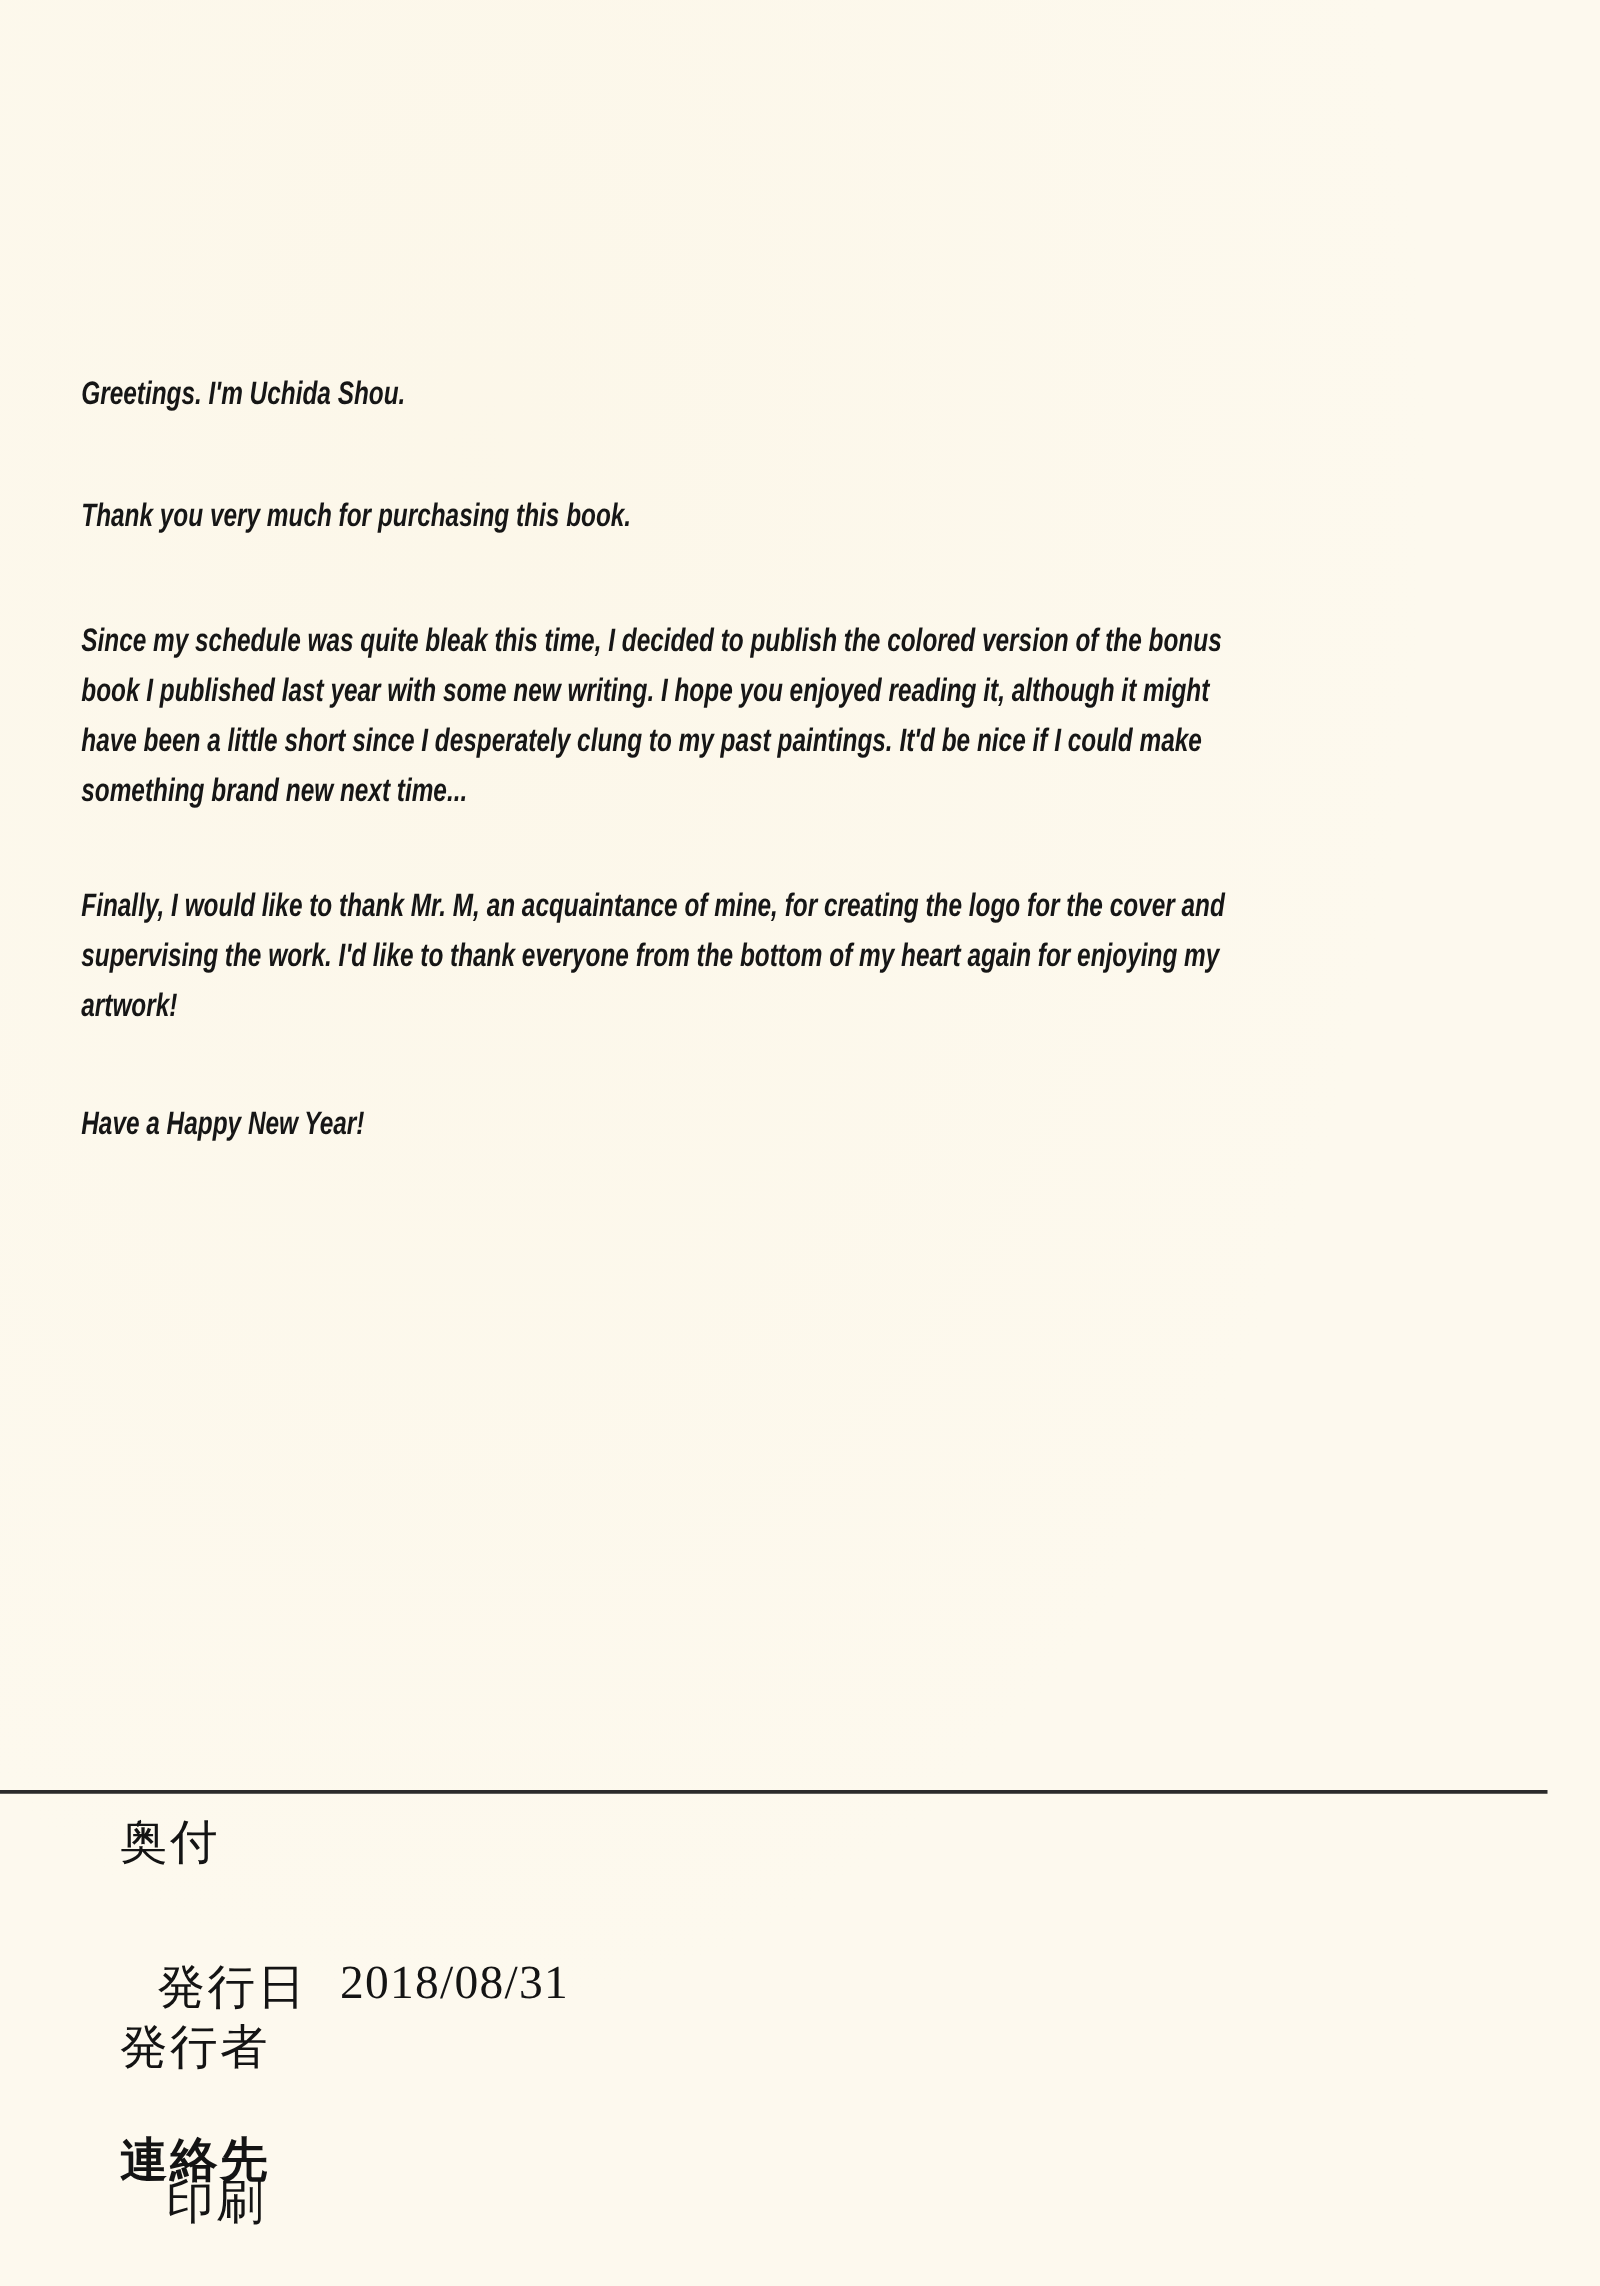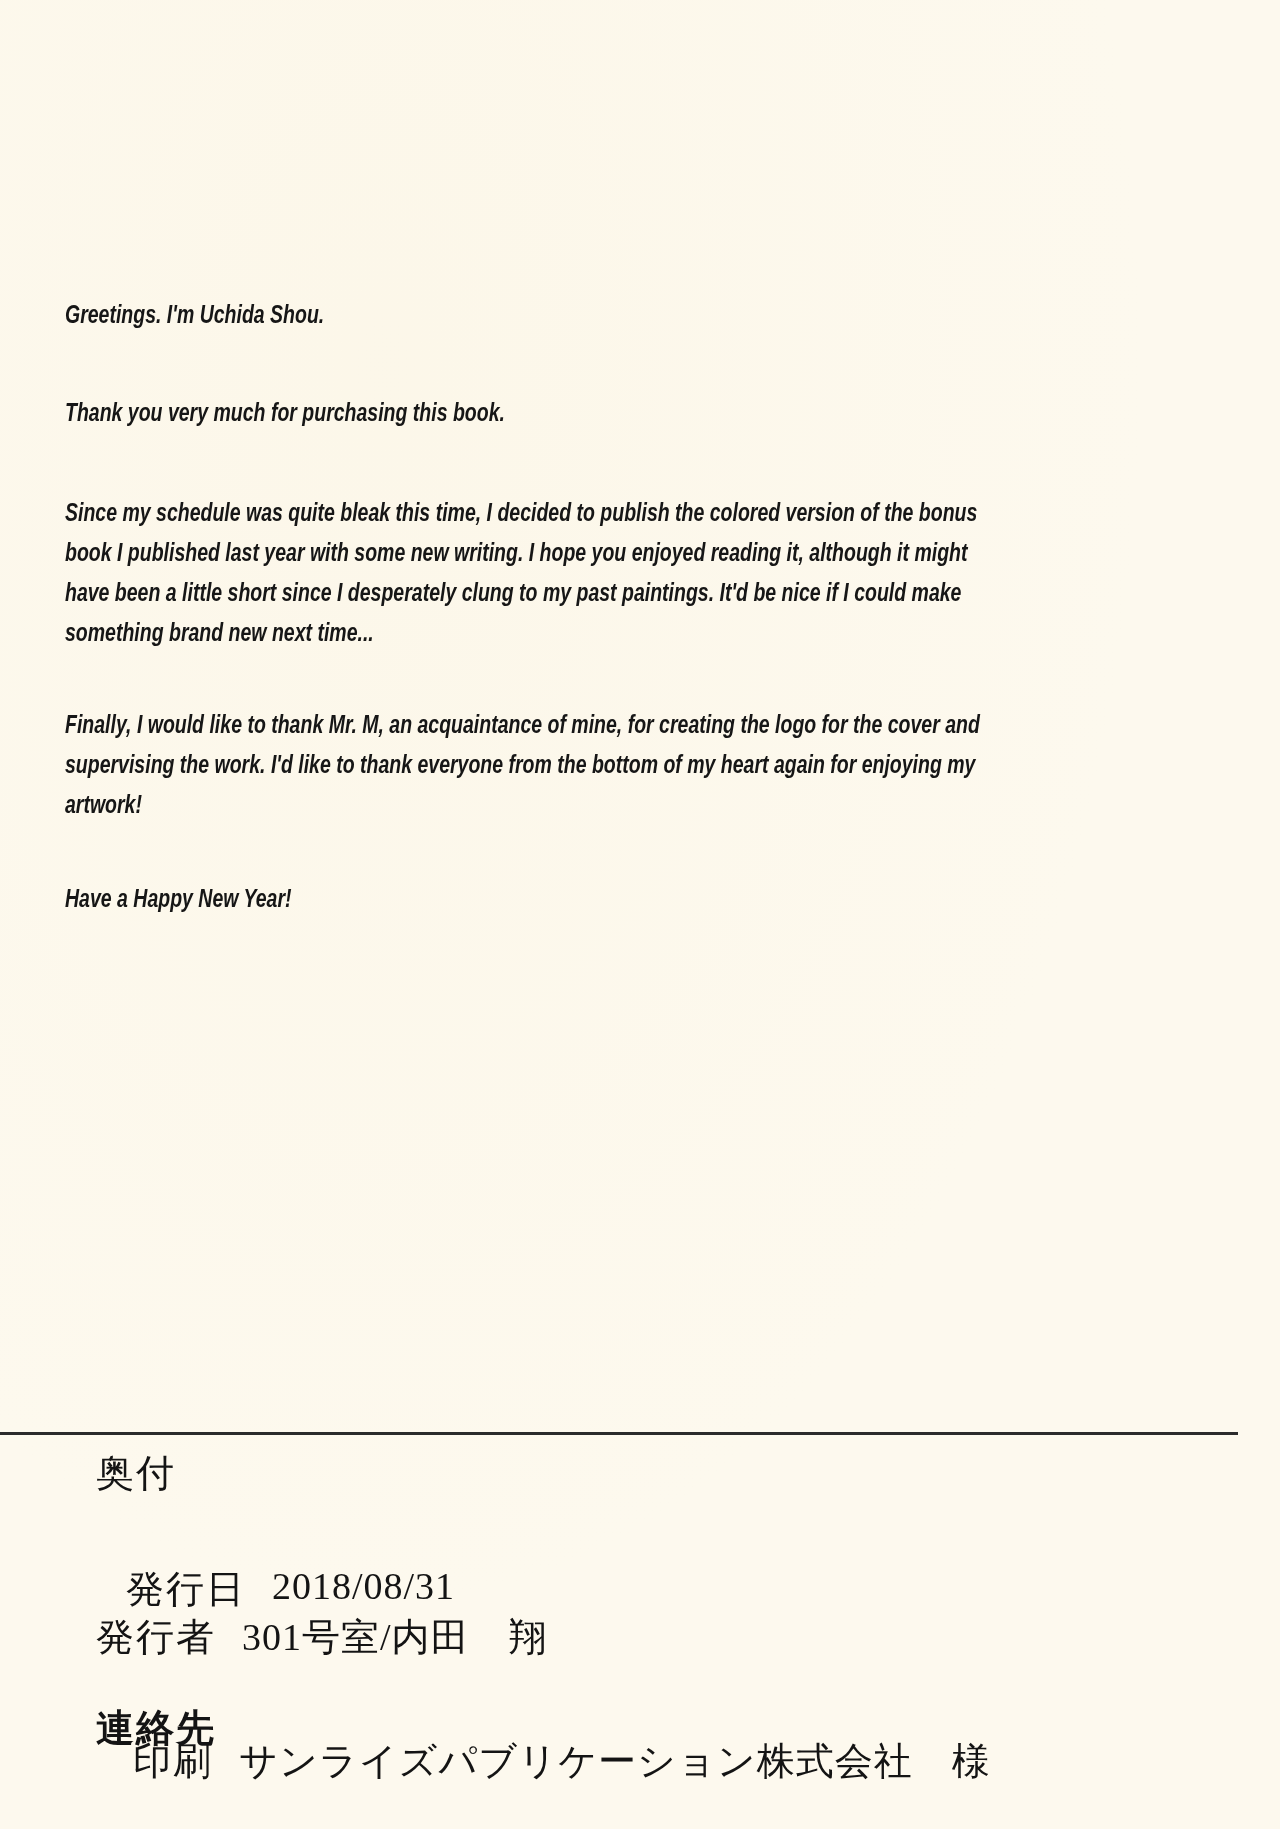--- a/index.html
+++ b/index.html
@@ -114,27 +114,25 @@
       <span class="col-label">奥付</span>
     </div>
 
     <div class="col-row" id="col-date">
       <span class="col-label">発行日</span>
       <span class="col-value">2018/08/31</span>
     </div>
 
     <div class="col-row" id="col-pub">
       <span class="col-label">発行者</span>
-      <span class="col-value">301号室/内田　翔</span>
     </div>
 
     <div class="col-row" id="col-contact">
       <span class="col-label">連絡先</span>
     </div>
 
     <div class="col-row" id="col-print">
       <span class="col-label">印刷</span>
-      <span class="col-value">サンライズパブリケーション株式会社　様</span>
     </div>
 
   </section>
 
 </div>
 
 </body></html>

